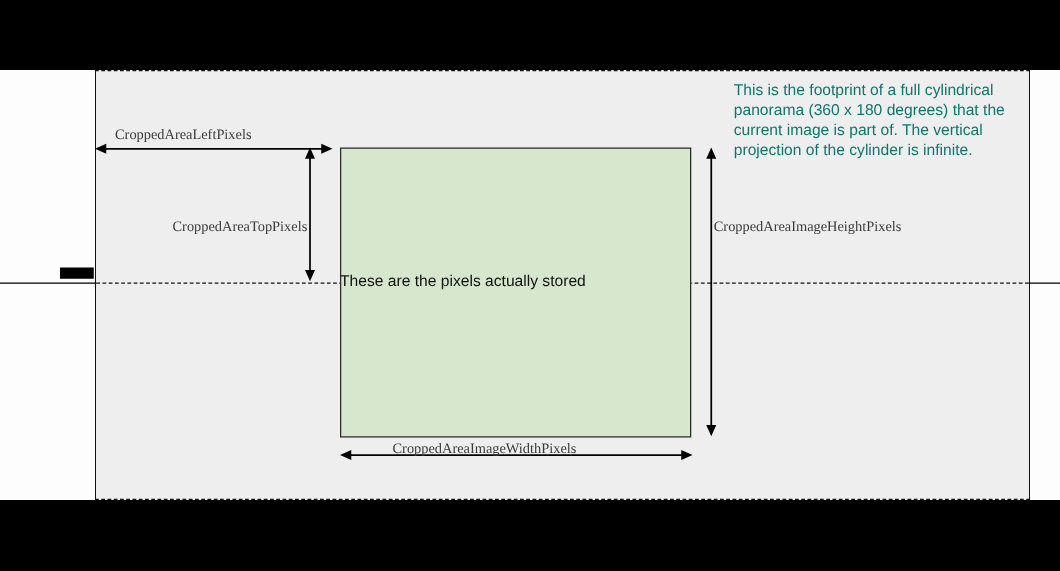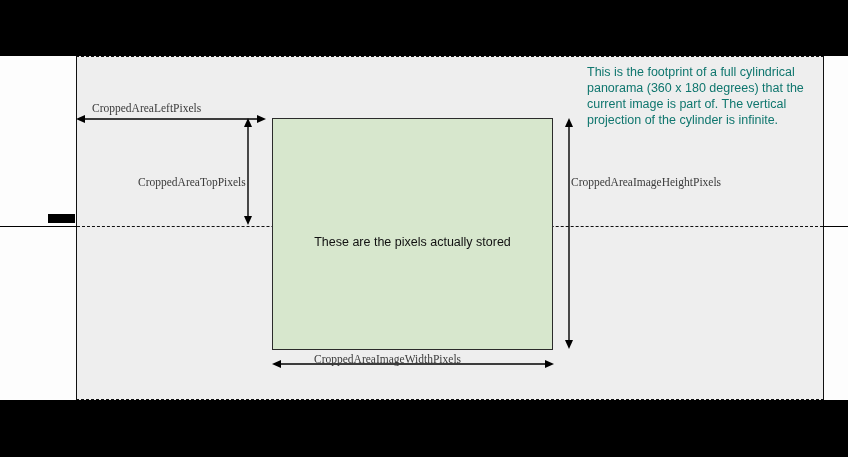--- a/index.html
+++ b/index.html
@@ -98,23 +98,23 @@
     top: 118px;
     width: 281px;
     height: 232px;
     background: #d7e7cd;
     border: 1.6px solid #2b2b2b;
     box-sizing: border-box;
   }
   .stored-pixels-caption {
     position: absolute;
     left: 272px;
-    top: 234px;
+    top: 217px;
     width: 281px;
-    text-align: center;
+    text-align: left;
     font-size: 12.5px;
     line-height: 16px;
     color: #111111;
   }
 
   
   .footprint-note {
     position: absolute;
     left: 587px;
     top: 64px;

